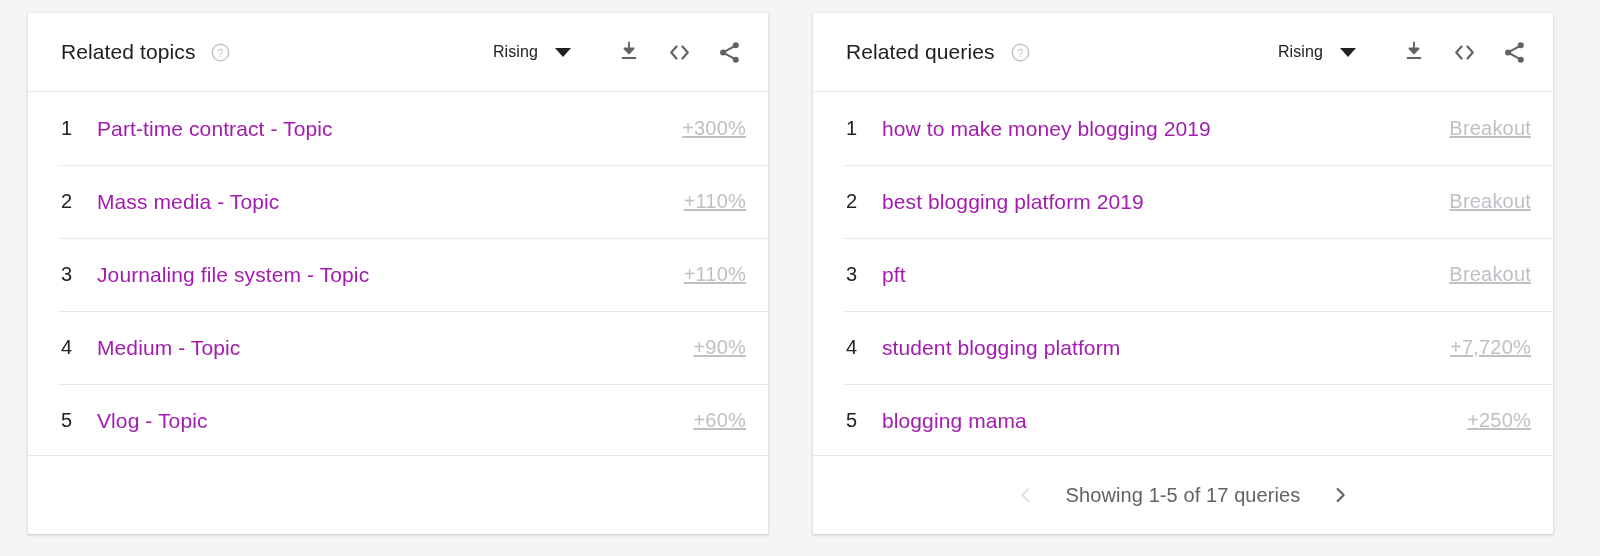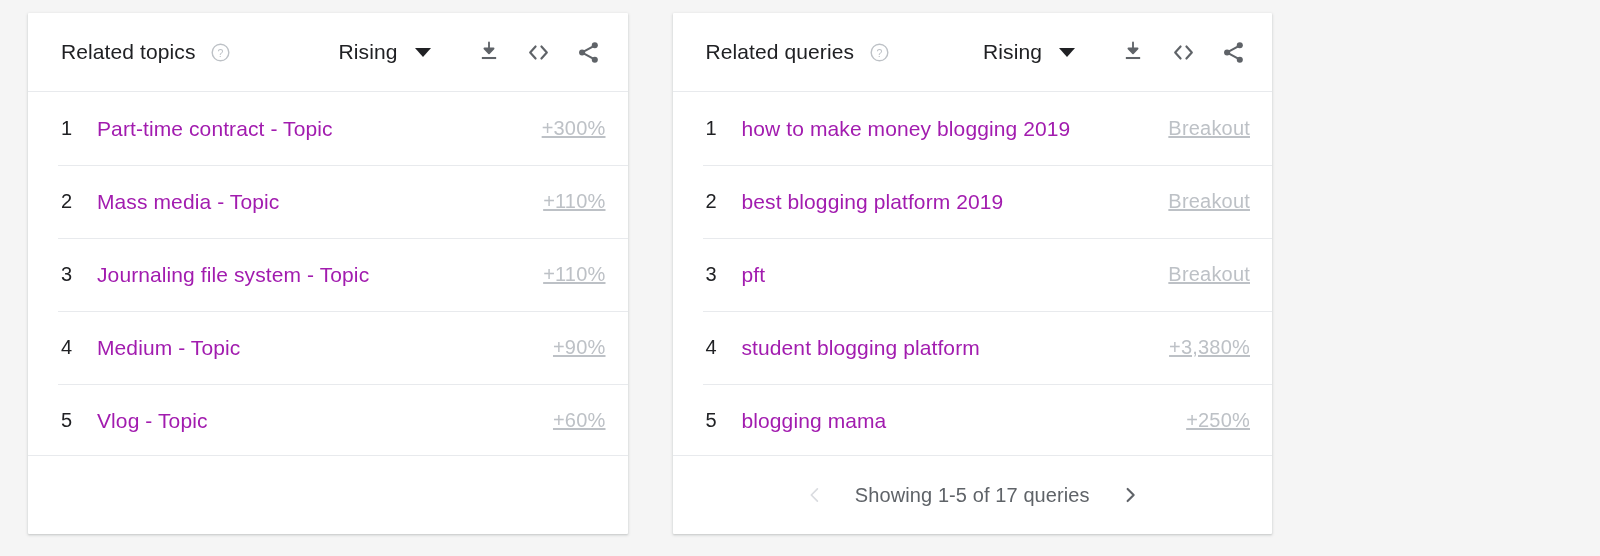--- a/index.html
+++ b/index.html
@@ -11,21 +11,21 @@
     width: 1600px;
     height: 556px;
     background: #f5f5f5;
     font-family: "Liberation Sans", sans-serif;
     -webkit-font-smoothing: antialiased;
     overflow: hidden;
   }
 
   .board {
     position: relative;
-    width: 1272px;
+    width: 1600px;
     height: 556px;
     box-sizing: border-box;
     padding: 13px 0 0 0;
     display: flex;
     align-items: flex-start;
   }
 
   .panel {
     background: #ffffff;
     box-sizing: border-box;
@@ -69,21 +69,21 @@
   }
   .header-spacer { flex: 1 1 auto; }
 
   .sort-select {
     display: flex;
     align-items: center;
     cursor: pointer;
     margin-right: 25px;
   }
   .sort-label {
-    font-size: 21px;
+    font-size: 16px;
     color: #202124;
     letter-spacing: 0.1px;
   }
   .caret {
     margin-left: 17px;
     width: 0;
     height: 0;
     border-left: 8px solid transparent;
     border-right: 8px solid transparent;
     border-top: 9px solid #202124;
@@ -317,21 +317,21 @@
         <span class="row-value">Breakout</span>
       </div>
       <div class="row">
         <span class="row-rank">3</span>
         <span class="row-title">pft</span>
         <span class="row-value">Breakout</span>
       </div>
       <div class="row">
         <span class="row-rank">4</span>
         <span class="row-title">student blogging platform</span>
-        <span class="row-value">+3,380%</span>
+        <span class="row-value">+7,720%</span>
       </div>
       <div class="row">
         <span class="row-rank">5</span>
         <span class="row-title">blogging mama</span>
         <span class="row-value">+250%</span>
       </div>
     </div>
 
     <footer class="panel-footer">
       <div class="pager">

